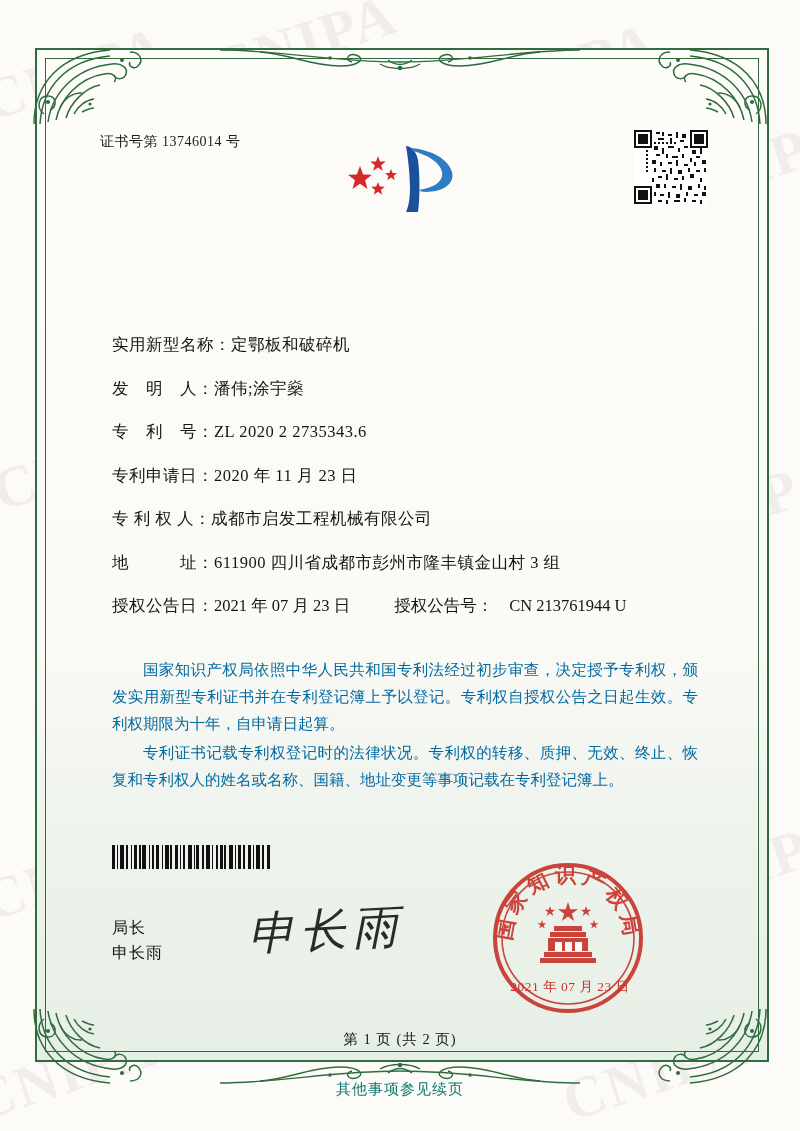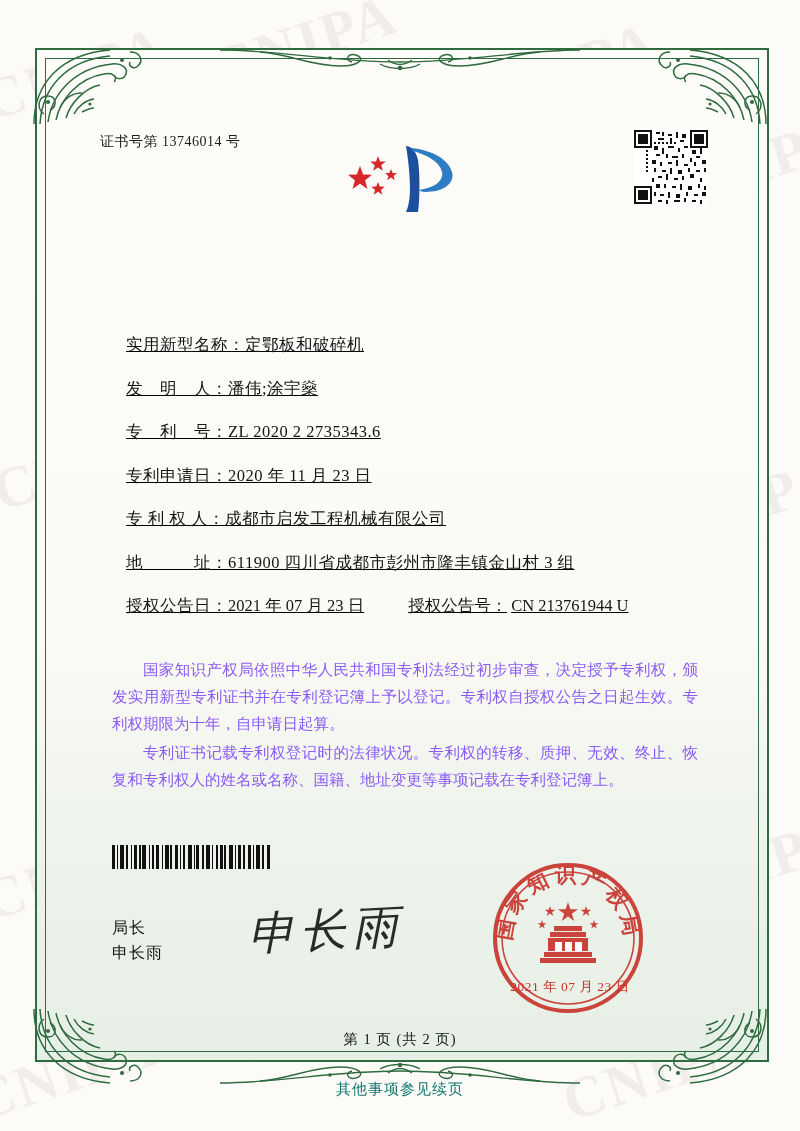--- a/index.html
+++ b/index.html
@@ -122,24 +122,23 @@
     font-size: 40px;
     font-weight: bold;
     letter-spacing: 4px;
     color: #141414;
     font-family: "DejaVu Serif", serif;
   }
 
   
   .fields {
     position: absolute;
-    left: 126px;
+    left: 112px;
     top: 334px;
     width: 600px;
-    text-decoration: underline;
   }
   .field-row {
     display: flex;
     align-items: baseline;
     margin-bottom: 21.5px;
     font-size: 16.5px;
     color: #141414;
   }
   .field-label {
     flex: 0 0 auto;
@@ -148,32 +147,32 @@
   }
   .field-value {
     flex: 1 1 auto;
     letter-spacing: 0.5px;
   }
   .field-row.split .field-label2 {
     margin-left: 44px;
     white-space: pre;
   }
   .field-row.split .field-value2 {
-    margin-left: 4px;
+    margin-left: 16px;
   }
 
   
   .body-text {
     position: absolute;
     left: 112px;
     top: 656px;
     width: 586px;
     font-size: 15.5px;
     line-height: 27px;
-    color: #8b5cf6;
+    color: #0369a1;
     text-align: justify;
   }
   .body-text p {
     margin: 0 0 2px 0;
     text-indent: 31px;
   }
 
   
   .barcode {
     position: absolute;

